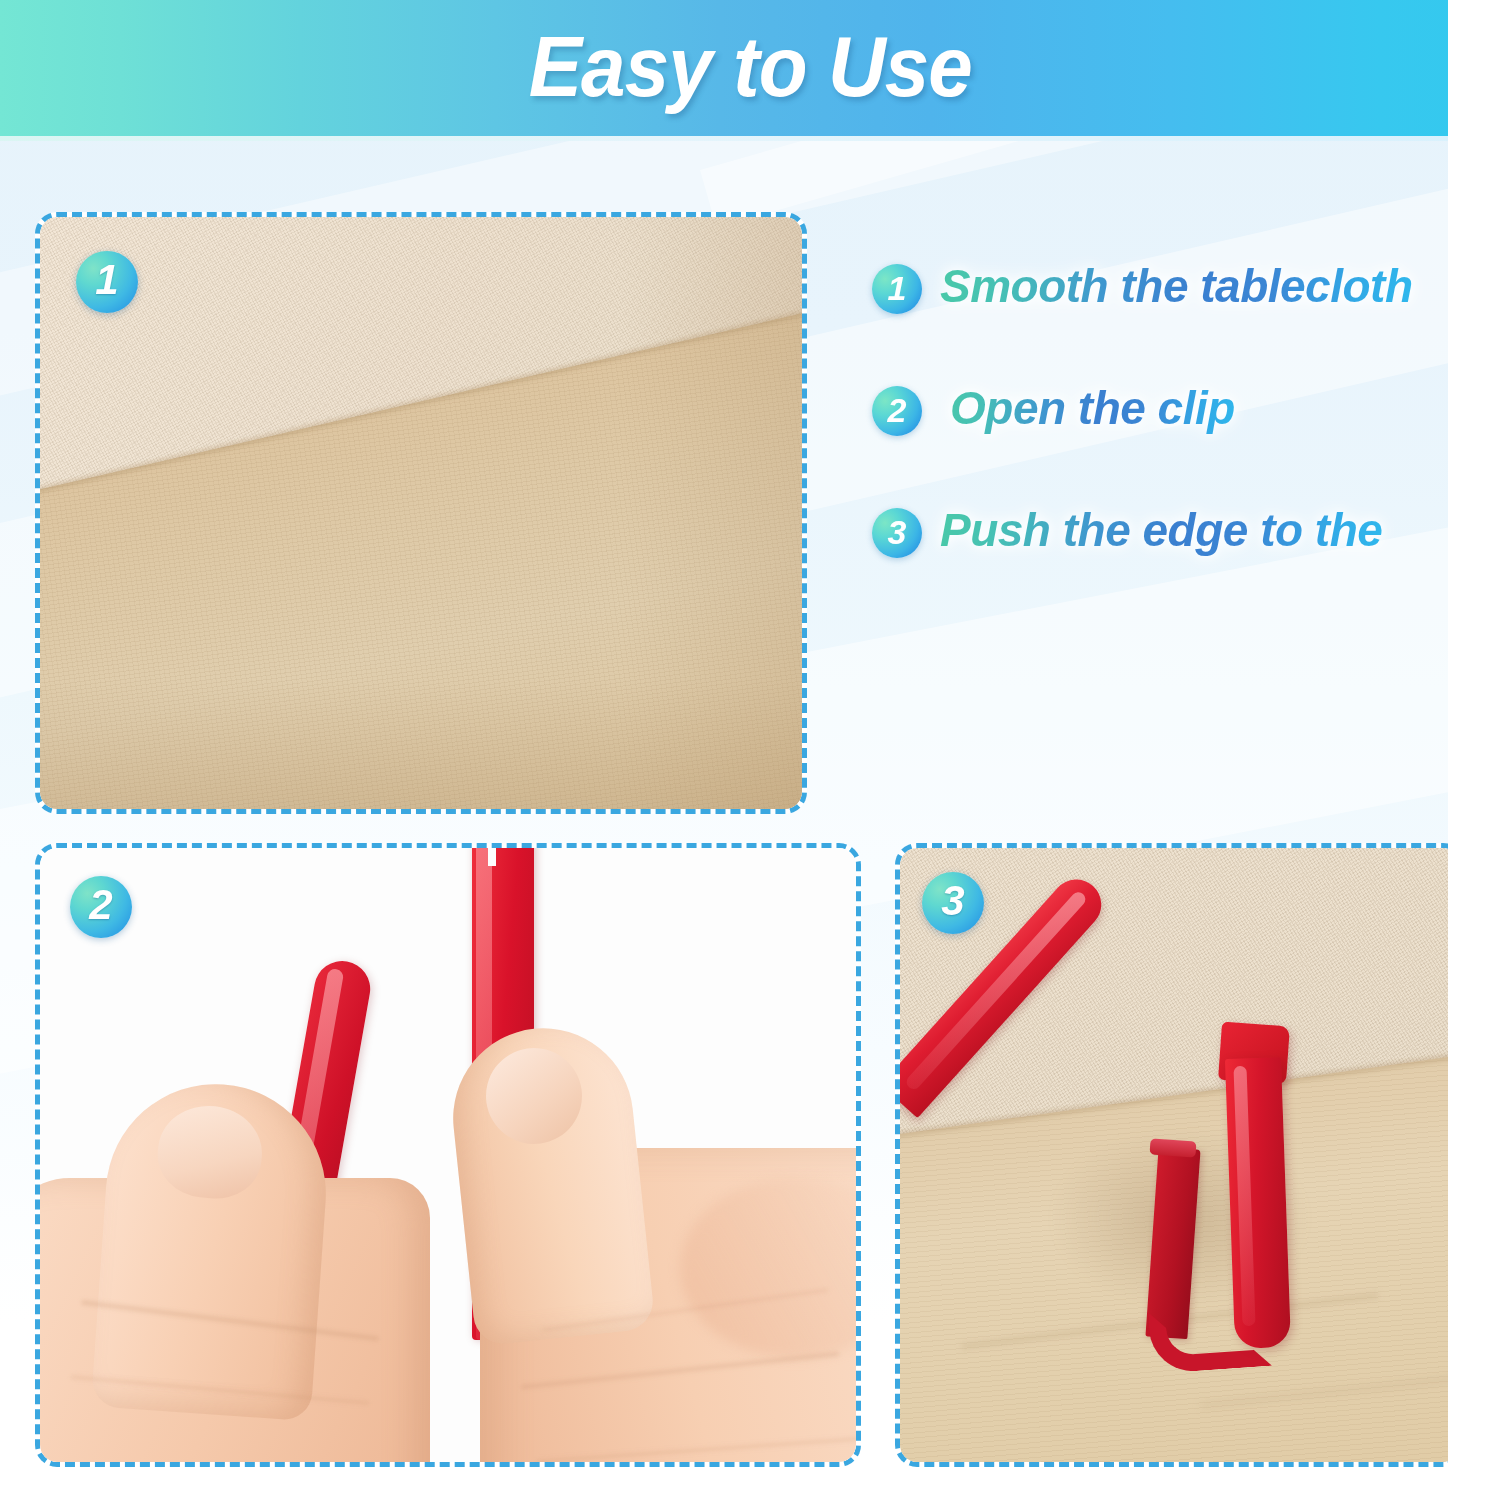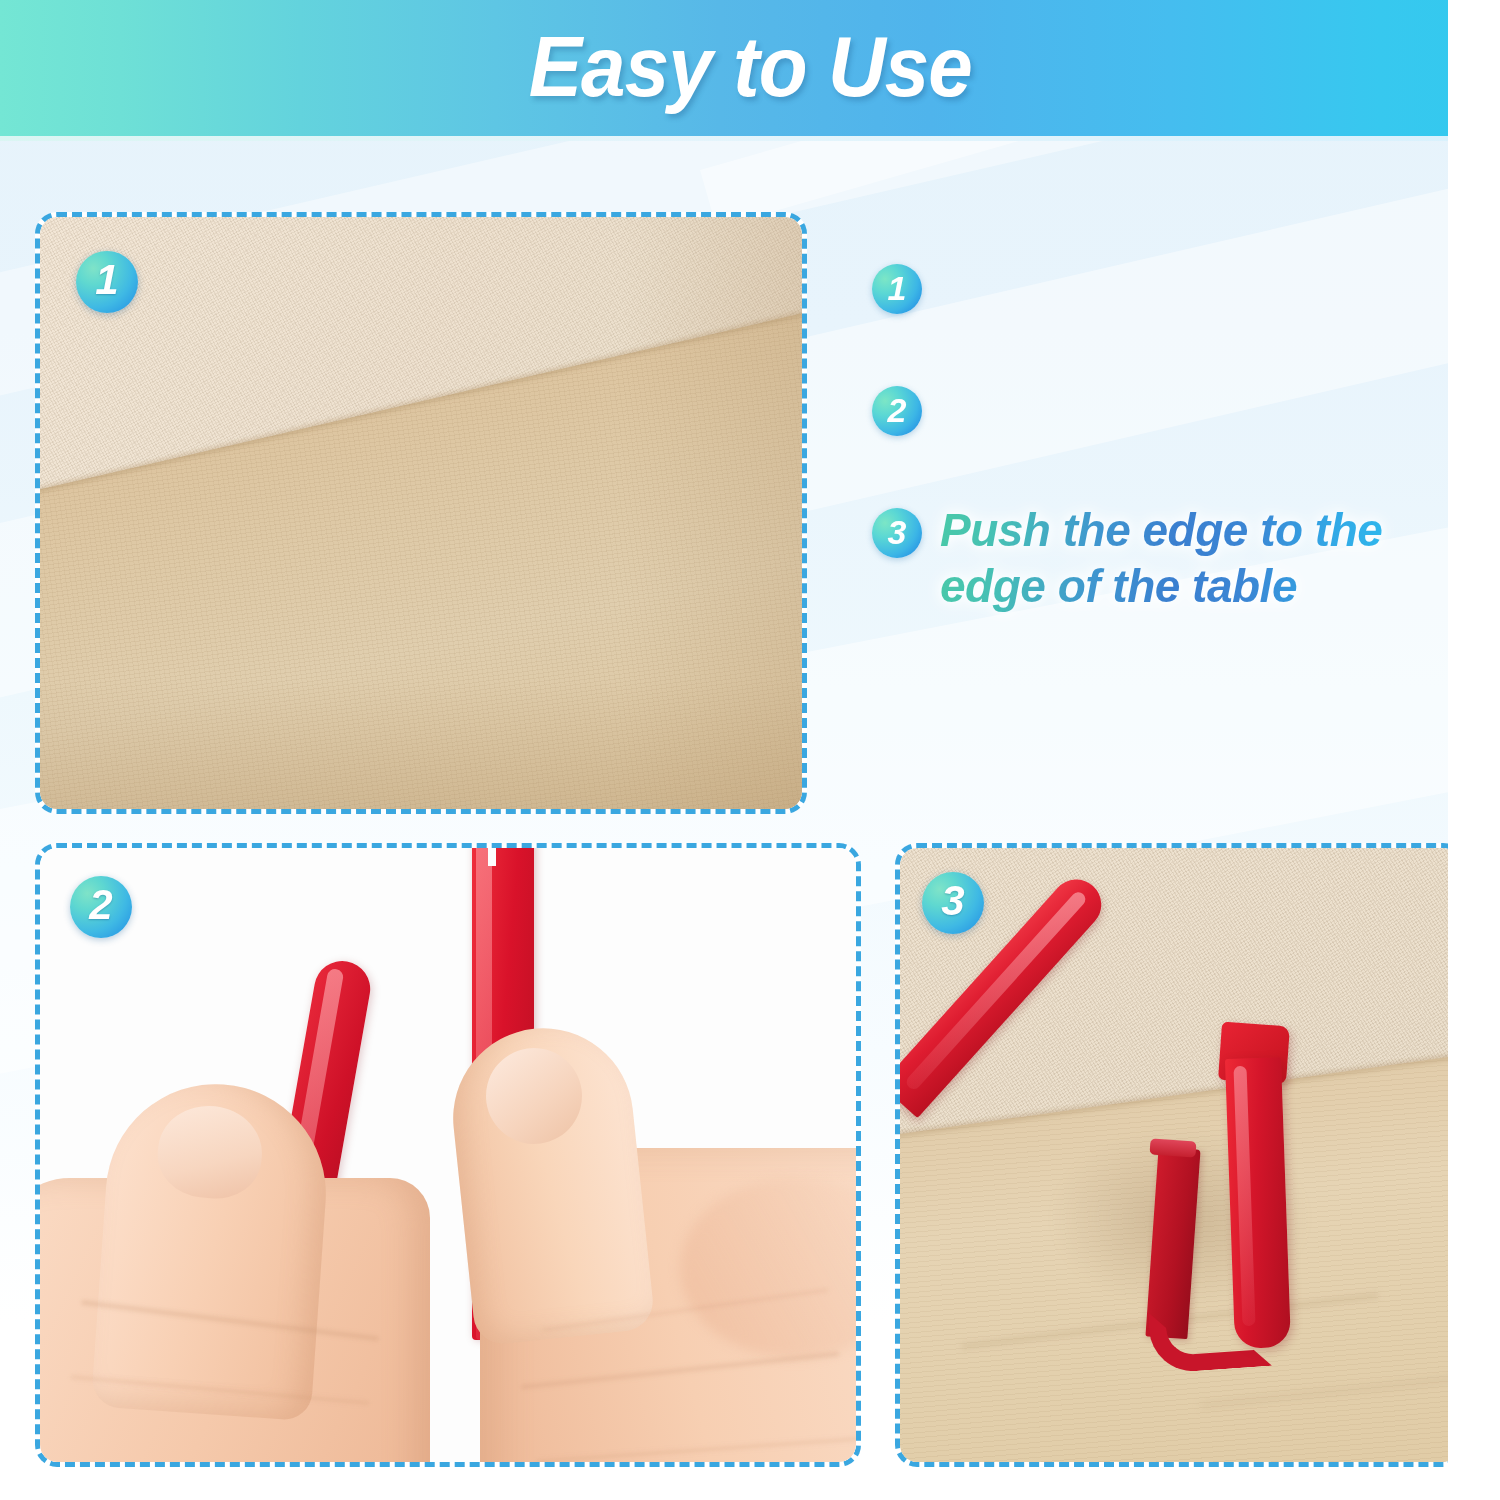--- a/index.html
+++ b/index.html
@@ -459,33 +459,34 @@
       <span>3</span>
     </div>
   </div>
 
   <div id="steps">
 
     <div class="step" id="step1">
       <div class="step-badge">
         <span>1</span>
       </div>
+      <div class="step-text">Smooth the tablecloth</div>
     </div>
 
     <div class="step" id="step2">
       <div class="step-badge">
         <span>2</span>
       </div>
+      <div class="step-text">Open the clip</div>
     </div>
 
     <div class="step" id="step3">
       <div class="step-badge">
         <span>3</span>
       </div>
       <div class="step-text">
         <span>Push the edge to the</span><br>
-        <span>edge of the table</span>
       </div>
     </div>
 
   </div>
 
 </div>
 
 </body></html>

